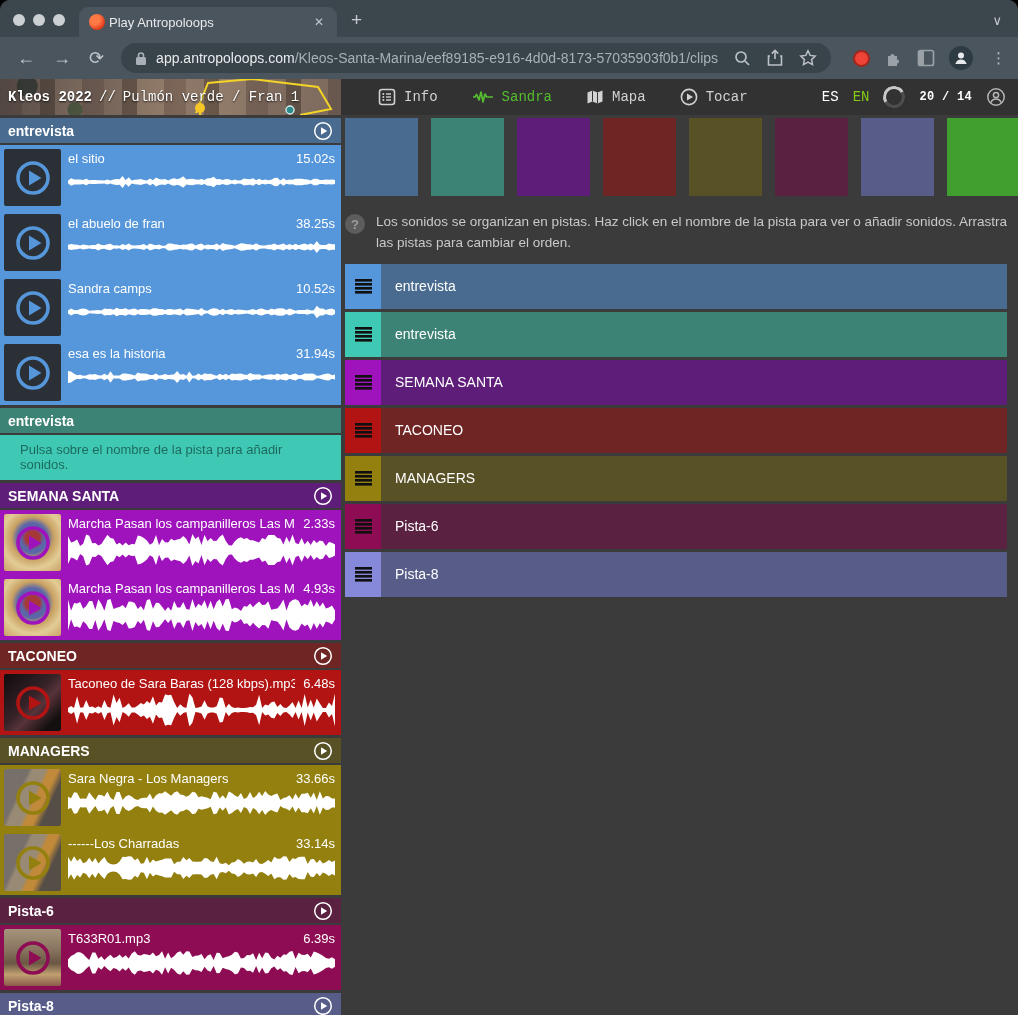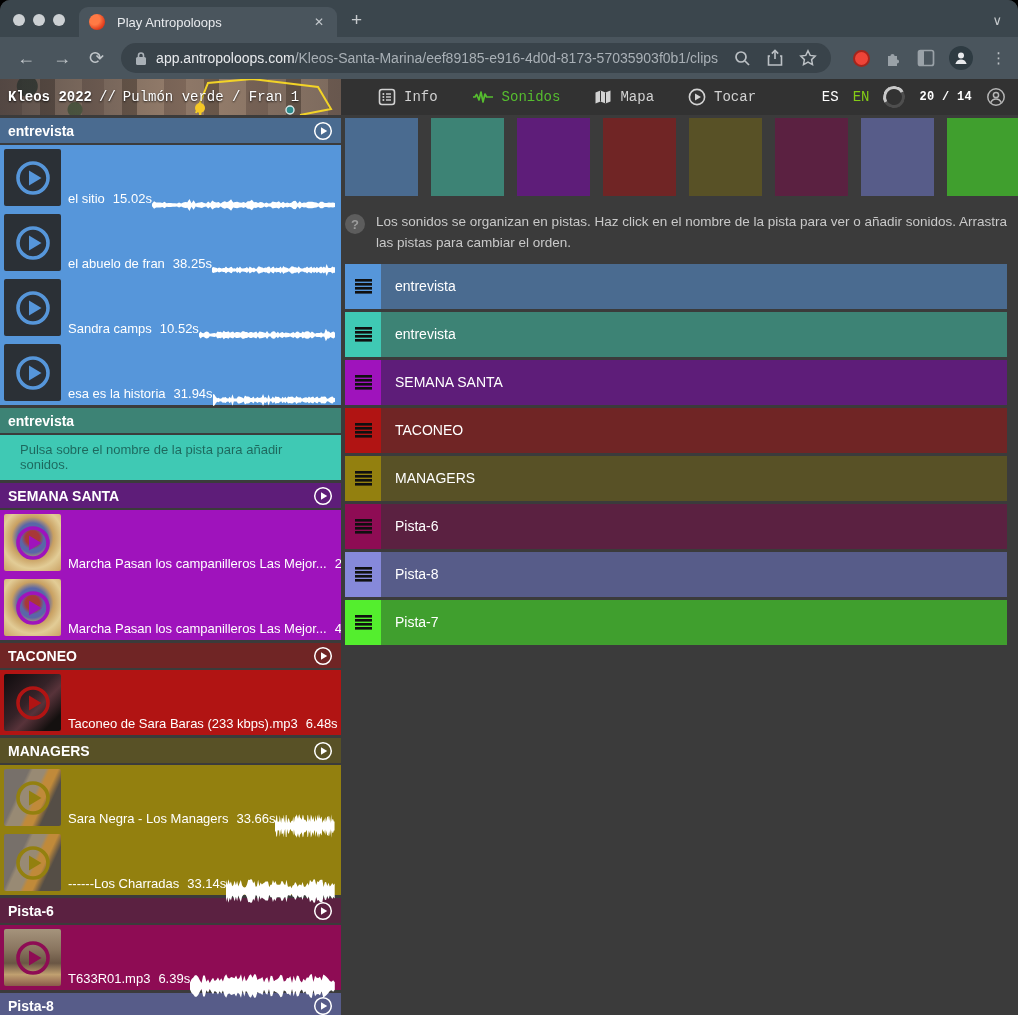--- a/index.html
+++ b/index.html
@@ -6,21 +6,21 @@
   body{width:1018px;height:1015px;overflow:hidden;font-family:"Liberation Sans",sans-serif;
        -webkit-font-smoothing:antialiased;}
   .window{width:1018px;height:1015px;border-radius:10px 10px 0 0;overflow:hidden;
           display:flex;flex-direction:column;background:#3b3b3b;}
 
   
   .tabstrip{height:37px;background:#3b464d;display:flex;align-items:flex-end;flex:none;position:relative;}
   .lights{display:flex;gap:8px;padding:0 14px 11px 13px;align-items:center;}
   .light{width:12px;height:12px;border-radius:50%;background:#ccd0d3;}
   .tab{width:238px;height:30px;background:#4a555d;border-radius:9px 9px 0 0;display:flex;
-       align-items:center;gap:12px;padding:0 10px;}
+       align-items:center;gap:4px;padding:0 10px;}
   .favicon{width:16px;height:16px;border-radius:50%;
        background:radial-gradient(circle at 35% 35%,#ff7a45 0 35%,#e23c1c 70%,#b52a10);flex:none;}
   .tab-title{flex:1;color:#e8eaed;font-size:13px;white-space:nowrap;overflow:hidden;}
   .tab-close{color:#c3c8cc;font-size:12px;padding:2px 3px;}
   .newtab{color:#c6cacd;font-size:19px;padding:0 0 6px 14px;}
   .tab-chevron{position:absolute;right:16px;bottom:9px;color:#c6cacd;font-size:13px;}
 
   .toolbar{height:42px;background:#4a555d;display:flex;align-items:center;padding:0 8px;flex:none;}
   .navbtn{color:#c2c7cb;font-size:18px;padding:0 9px;line-height:1;}
   .urlpill{flex:1;height:30px;background:#39434a;border-radius:15px;display:flex;align-items:center;
@@ -67,21 +67,21 @@
       padding:0 8px;color:#fff;font-size:14px;font-weight:600;border-bottom:2px solid #3b3b3b;}
   .sec-msg{padding:7px 20px 8px;font-size:13px;color:rgba(8,45,40,.62);}
   .clip{height:65px;box-sizing:border-box;display:flex;gap:7px;padding:4px 6px 4px 4px;}
   .thumb{width:57px;height:57px;flex:none;border-radius:2px;display:flex;align-items:center;
          justify-content:center;overflow:hidden;}
   .th-plain-dark{background:#2b3036;}
   .th-guadalupe{background:radial-gradient(circle at 50% 42%,#a83838 0 16%,#5a66a8 26% 34%,#c8a062 48%,#e2cc96 70%,#caa265 100%);}
   .th-smoke{background:linear-gradient(135deg,#0f0c0e,#352227 45%,#58333a 60%,#14100f 85%);}
   .th-band{background:linear-gradient(115deg,#77706a 0 30%,#988a74 35% 50%,#c08a3a 55% 65%,#554e46 75%);}
   .th-arch{background:linear-gradient(180deg,#a5947c,#8a7660 35%,#6a5644 60%,#c0a070 80%,#8a5a4a);}
-  .clip-body{flex:1;min-width:0;display:flex;flex-direction:row;margin-top:40px;}
+  .clip-body{flex:1;min-width:0;display:flex;flex-direction:column;}
   .clip-top{display:flex;justify-content:space-between;gap:8px;color:#fff;font-size:13px;margin-top:2px;}
   .clip-title{white-space:nowrap;overflow:hidden;}
   .clip-dur{flex:none;}
   .wave{display:block;}
 
   .main{flex:1;min-width:0;padding:3px 0 0 4px;display:flex;flex-direction:column;}
   .swatches{display:flex;gap:13px;height:78px;overflow:hidden;flex:none;}
   .swatch{width:73px;height:78px;flex:none;}
   .help{display:flex;gap:11px;margin-top:16px;align-items:flex-start;flex:none;}
   .help-q{width:20px;height:20px;border-radius:50%;background:#5d5d5d;color:#9d9d9d;font-size:13px;
@@ -188,21 +188,21 @@
             <line x1="8" y1="6" x2="13" y2="6" stroke="#d2d2d2" stroke-width="1.4"></line>
             <line x1="8" y1="9" x2="13" y2="9" stroke="#d2d2d2" stroke-width="1.4"></line>
             <line x1="8" y1="12" x2="13" y2="12" stroke="#d2d2d2" stroke-width="1.4"></line>
           </svg>
           <span>Info</span>
         </span>
         <span class="item active">
           <svg width="22" height="16" viewBox="0 0 22 16">
             <path d="M1 8h2l1.6-2.6L7 11l2-8 2 10 2-8 1.6 3H21" fill="none" stroke="#56bd2f" stroke-width="1.7" stroke-linejoin="round"></path>
           </svg>
-          <span>Sonidos</span>
+          <span>Sandra</span>
         </span>
         <span class="item">
           <svg width="18" height="16" viewBox="0 0 18 16">
             <path d="M1.5 3.5 6.5 1.5 11.5 3.5 16.5 1.5 16.5 12.5 11.5 14.5 6.5 12.5 1.5 14.5z" fill="#d2d2d2"></path>
             <line x1="6.5" y1="1.5" x2="6.5" y2="12.5" stroke="#323232" stroke-width="1"></line>
             <line x1="11.5" y1="3.5" x2="11.5" y2="14.5" stroke="#323232" stroke-width="1"></line>
           </svg>
           <span>Mapa</span>
         </span>
         <span class="item">
@@ -369,21 +369,21 @@
           <div class="sec-items" style="background:#b11413">
             <div class="clip">
         <span class="thumb th-smoke">
                 <svg width="36" height="36" viewBox="0 0 36 36">
                   <circle cx="18" cy="18" r="15" fill="none" stroke="#b11413" stroke-width="3.6"></circle>
                   <polygon points="14,10.5 26.5,18 14,25.5" fill="#b11413"></polygon>
                 </svg>
               </span>
         <span class="clip-body">
           <span class="clip-top">
-                  <span class="clip-title">Taconeo de Sara Baras (233 kbps).mp3</span>
+                  <span class="clip-title">Taconeo de Sara Baras (128 kbps).mp3</span>
           <span class="clip-dur">6.48s</span>
                 </span>
           <svg class="wave" style="margin-top:3px" width="100%" height="32" viewBox="0 0 264 32" preserveAspectRatio="none">
                   <polygon fill="#fff" points="0,14.0 3,11.9 6,14.1 9,2.3 12,13.6 15,13.6 18,6.0 21,13.1 24,12.4 27,14.0 30,12.3 33,13.9 36,5.9 39,12.8 42,13.8 45,0.6 48,9.1 51,3.7 54,14.0 57,12.2 60,9.2 63,13.5 66,13.5 69,11.6 72,8.9 75,10.5 78,6.9 81,9.2 84,2.3 87,11.6 90,8.0 93,8.6 96,0.3 99,1.2 102,0.7 105,8.2 108,14.0 111,10.3 114,12.9 117,14.1 120,-0.5 123,3.3 126,14.0 129,13.4 132,12.4 135,6.3 138,12.6 141,13.6 144,13.4 147,12.2 150,3.4 153,4.1 156,13.9 159,9.7 162,13.1 165,14.1 168,13.6 171,13.9 174,13.9 177,13.8 180,13.0 183,13.2 186,10.7 189,0.7 192,14.1 195,10.5 198,11.6 201,8.3 204,7.5 207,12.9 210,10.1 213,13.6 216,14.1 219,11.4 222,8.0 225,13.9 228,6.6 231,14.1 234,-0.1 237,13.6 240,5.6 243,13.6 246,4.5 249,9.5 252,14.1 255,14.1 258,8.6 261,12.1 264,-0.4 264,32.4 261,19.9 258,23.4 255,17.9 252,17.9 249,22.5 246,27.5 243,18.4 240,26.4 237,18.4 234,32.1 231,17.9 228,25.4 225,18.1 222,24.0 219,20.6 216,17.9 213,18.4 210,21.9 207,19.1 204,24.5 201,23.7 198,20.4 195,21.5 192,17.9 189,31.3 186,21.3 183,18.8 180,19.0 177,18.2 174,18.1 171,18.1 168,18.4 165,17.9 162,18.9 159,22.3 156,18.1 153,27.9 150,28.6 147,19.8 144,18.6 141,18.4 138,19.4 135,25.7 132,19.6 129,18.6 126,18.0 123,28.7 120,32.5 117,17.9 114,19.1 111,21.7 108,18.0 105,23.8 102,31.3 99,30.8 96,31.7 93,23.4 90,24.0 87,20.4 84,29.7 81,22.8 78,25.1 75,21.5 72,23.1 69,20.4 66,18.5 63,18.5 60,22.8 57,19.8 54,18.0 51,28.3 48,22.9 45,31.4 42,18.2 39,19.2 36,26.1 33,18.1 30,19.7 27,18.0 24,19.6 21,18.9 18,26.0 15,18.4 12,18.4 9,29.7 6,17.9 3,20.1 0,18.0"></polygon>
                 </svg>
         </span>
             </div>
           </div>
         </div>
         <div class="section">
@@ -567,27 +567,16 @@
             <span class="trow-handle" style="background:#8689da">
               <svg width="17" height="15" viewBox="0 0 17 15">
                 <rect x="0" y="0" width="17" height="2.6" fill="#101010"></rect>
                 <rect x="0" y="4" width="17" height="2.6" fill="#101010"></rect>
                 <rect x="0" y="8" width="17" height="2.6" fill="#101010"></rect>
                 <rect x="0" y="12" width="17" height="2.6" fill="#101010"></rect>
               </svg>
             </span>
     <span class="trow-body" style="background:#575c89">Pista-8</span>
           </div>
-          <div class="trow">
-            <span class="trow-handle" style="background:#54ee2e">
-              <svg width="17" height="15" viewBox="0 0 17 15">
-                <rect x="0" y="0" width="17" height="2.6" fill="#101010"></rect>
-                <rect x="0" y="4" width="17" height="2.6" fill="#101010"></rect>
-                <rect x="0" y="8" width="17" height="2.6" fill="#101010"></rect>
-                <rect x="0" y="12" width="17" height="2.6" fill="#101010"></rect>
-              </svg>
-            </span>
-    <span class="trow-body" style="background:#409f2e">Pista-7</span>
-          </div>
         </div>
     </div>
   </div>
 </div>
 
 </body></html>

